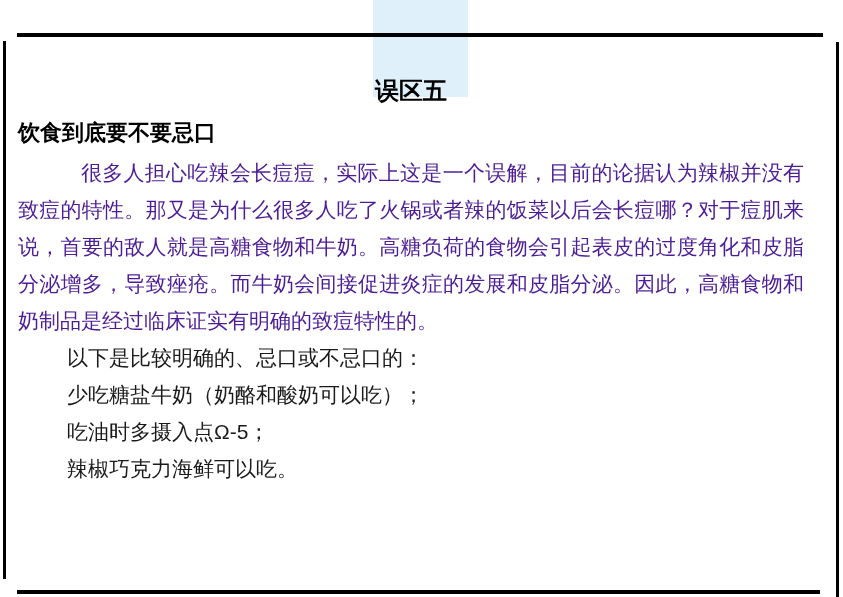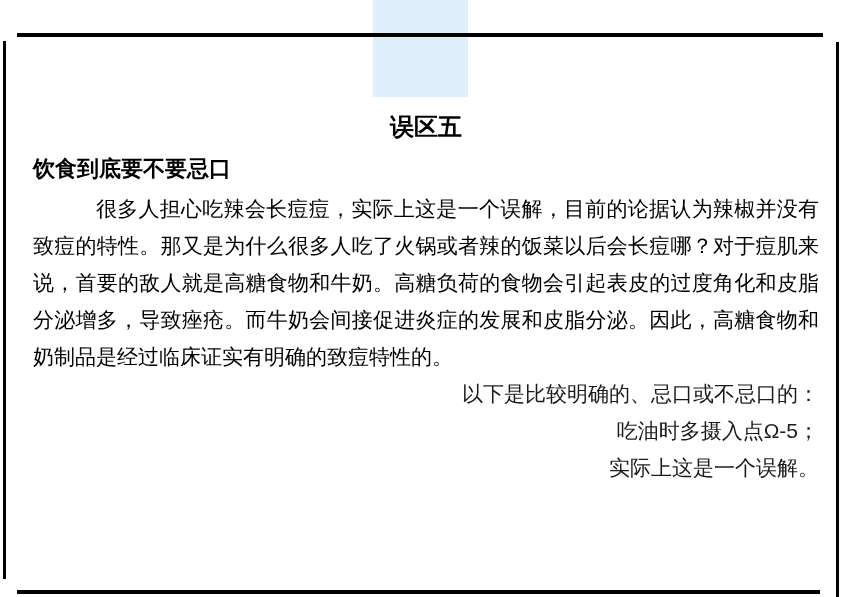--- a/index.html
+++ b/index.html
@@ -17,24 +17,23 @@
     width:95px; height:97px;
     background:#dff0fb;
   }
   .rule{position:absolute;background:#000000;}
   .rule-top{left:17px; top:33px; width:806px; height:4px;}
   .rule-left{left:3px; top:41px; width:3px; height:538px;}
   .rule-right{left:836px; top:42px; width:3px; height:555px;}
   .rule-bottom{left:17px; top:590px; width:803px; height:4px;}
   .content{
     position:absolute;
-    left:33px; top:70px;
+    left:18px; top:70px;
     width:786px;
     color:#1a1a1a;
-    margin-top:36px;
   }
   .doc-title{
     text-align:center;
     font-weight:bold;
     color:#000000;
     font-size:24px;
     line-height:42px;
     position:relative;
   }
   .doc-subtitle{
@@ -43,30 +42,30 @@
     color:#000000;
     font-size:22px;
     line-height:42px;
     position:relative;
   }
   .para{
     margin:0;
     font-size:21px;
     line-height:37px;
     text-align:justify;
-    color:#000000;
+    color:#4c1d95;
   }
   .para-1{text-indent:63px;}
   .para-2{text-indent:53px;}
   .list-line{
     margin:0;
     padding-left:49px;
     font-size:21px;
     line-height:37px;
-    text-align:right;
+    text-align:left;
     color:#1a1a1a;
   }
 </style>
 </head>
 <body>
 
 <div class="page">
 
   <div class="highlight"></div>
 
@@ -75,17 +74,18 @@
   <div class="rule rule-right"></div>
   <div class="rule rule-bottom"></div>
 
   <div class="content">
     <div class="doc-title">误区五</div>
     <div class="doc-subtitle">饮食到底要不要忌口</div>
 
     <p class="para para-1">很多人担心吃辣会长痘痘，实际上这是一个误解，目前的论据认为辣椒并没有致痘的特性。那又是为什么很多人吃了火锅或者辣的饭菜以后会长痘哪？对于痘肌来说，首要的敌人就是高糖食物和牛奶。高糖负荷的食物会引起表皮的过度角化和皮脂分泌增多，导致痤疮。而牛奶会间接促进炎症的发展和皮脂分泌。因此，高糖食物和奶制品是经过临床证实有明确的致痘特性的。</p>
 
     <p class="list-line">以下是比较明确的、忌口或不忌口的：</p>
+    <p class="list-line">少吃糖盐牛奶（奶酪和酸奶可以吃）；</p>
     <p class="list-line">吃油时多摄入点Ω-5；</p>
-    <p class="list-line">实际上这是一个误解。</p>
+    <p class="list-line">辣椒巧克力海鲜可以吃。</p>
   </div>
 
 </div>
 
 </body></html>

